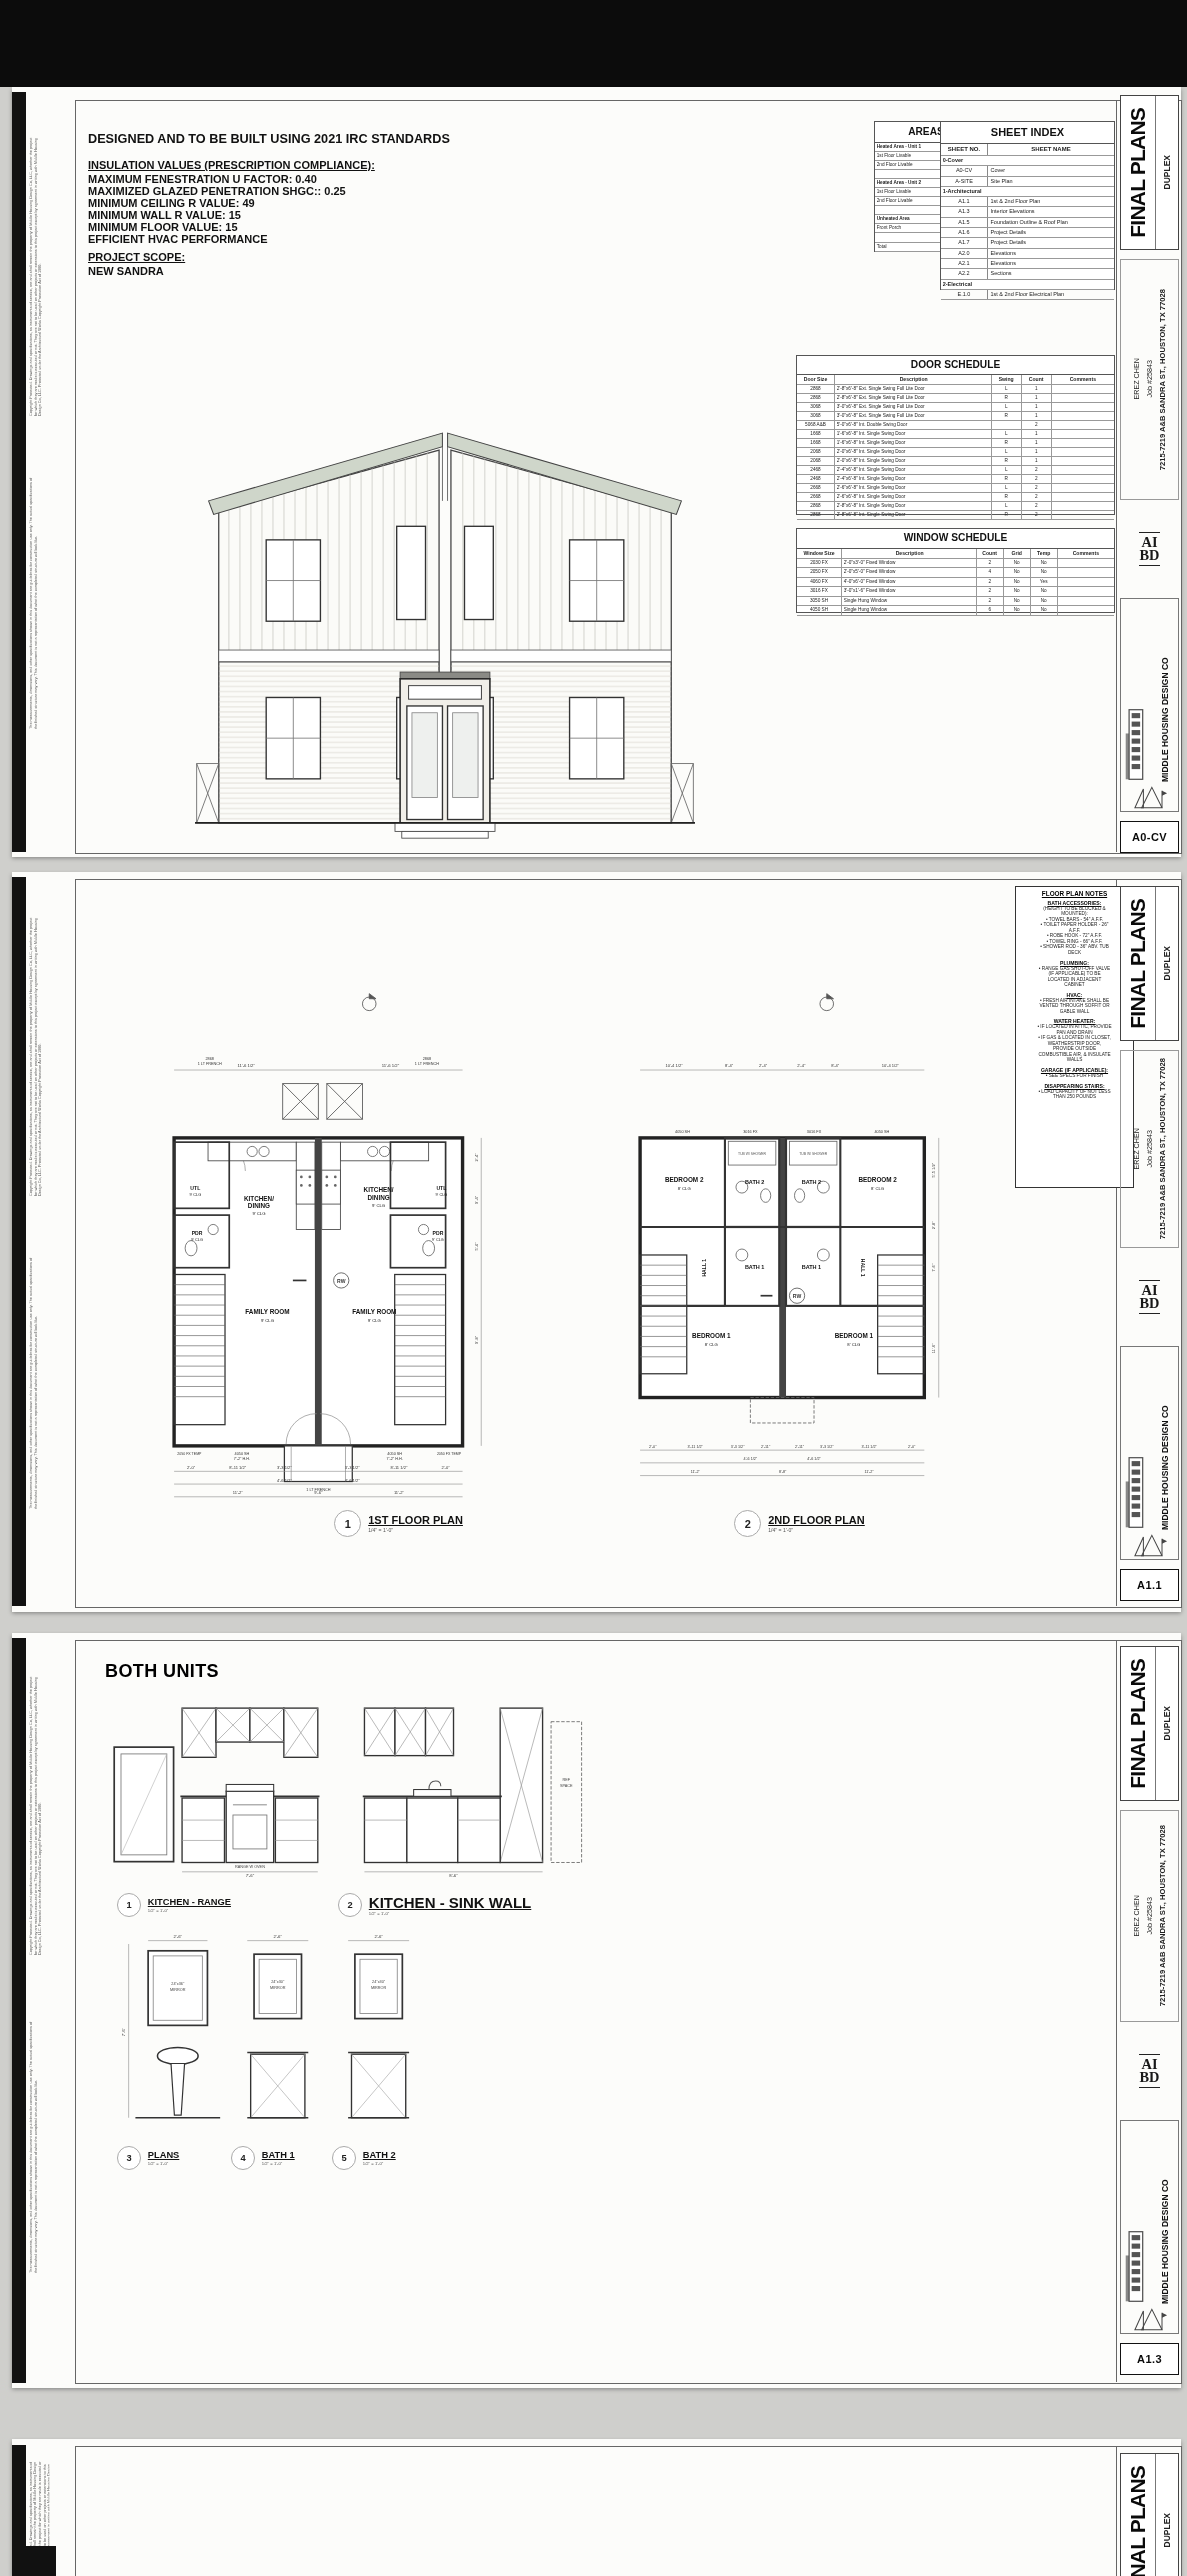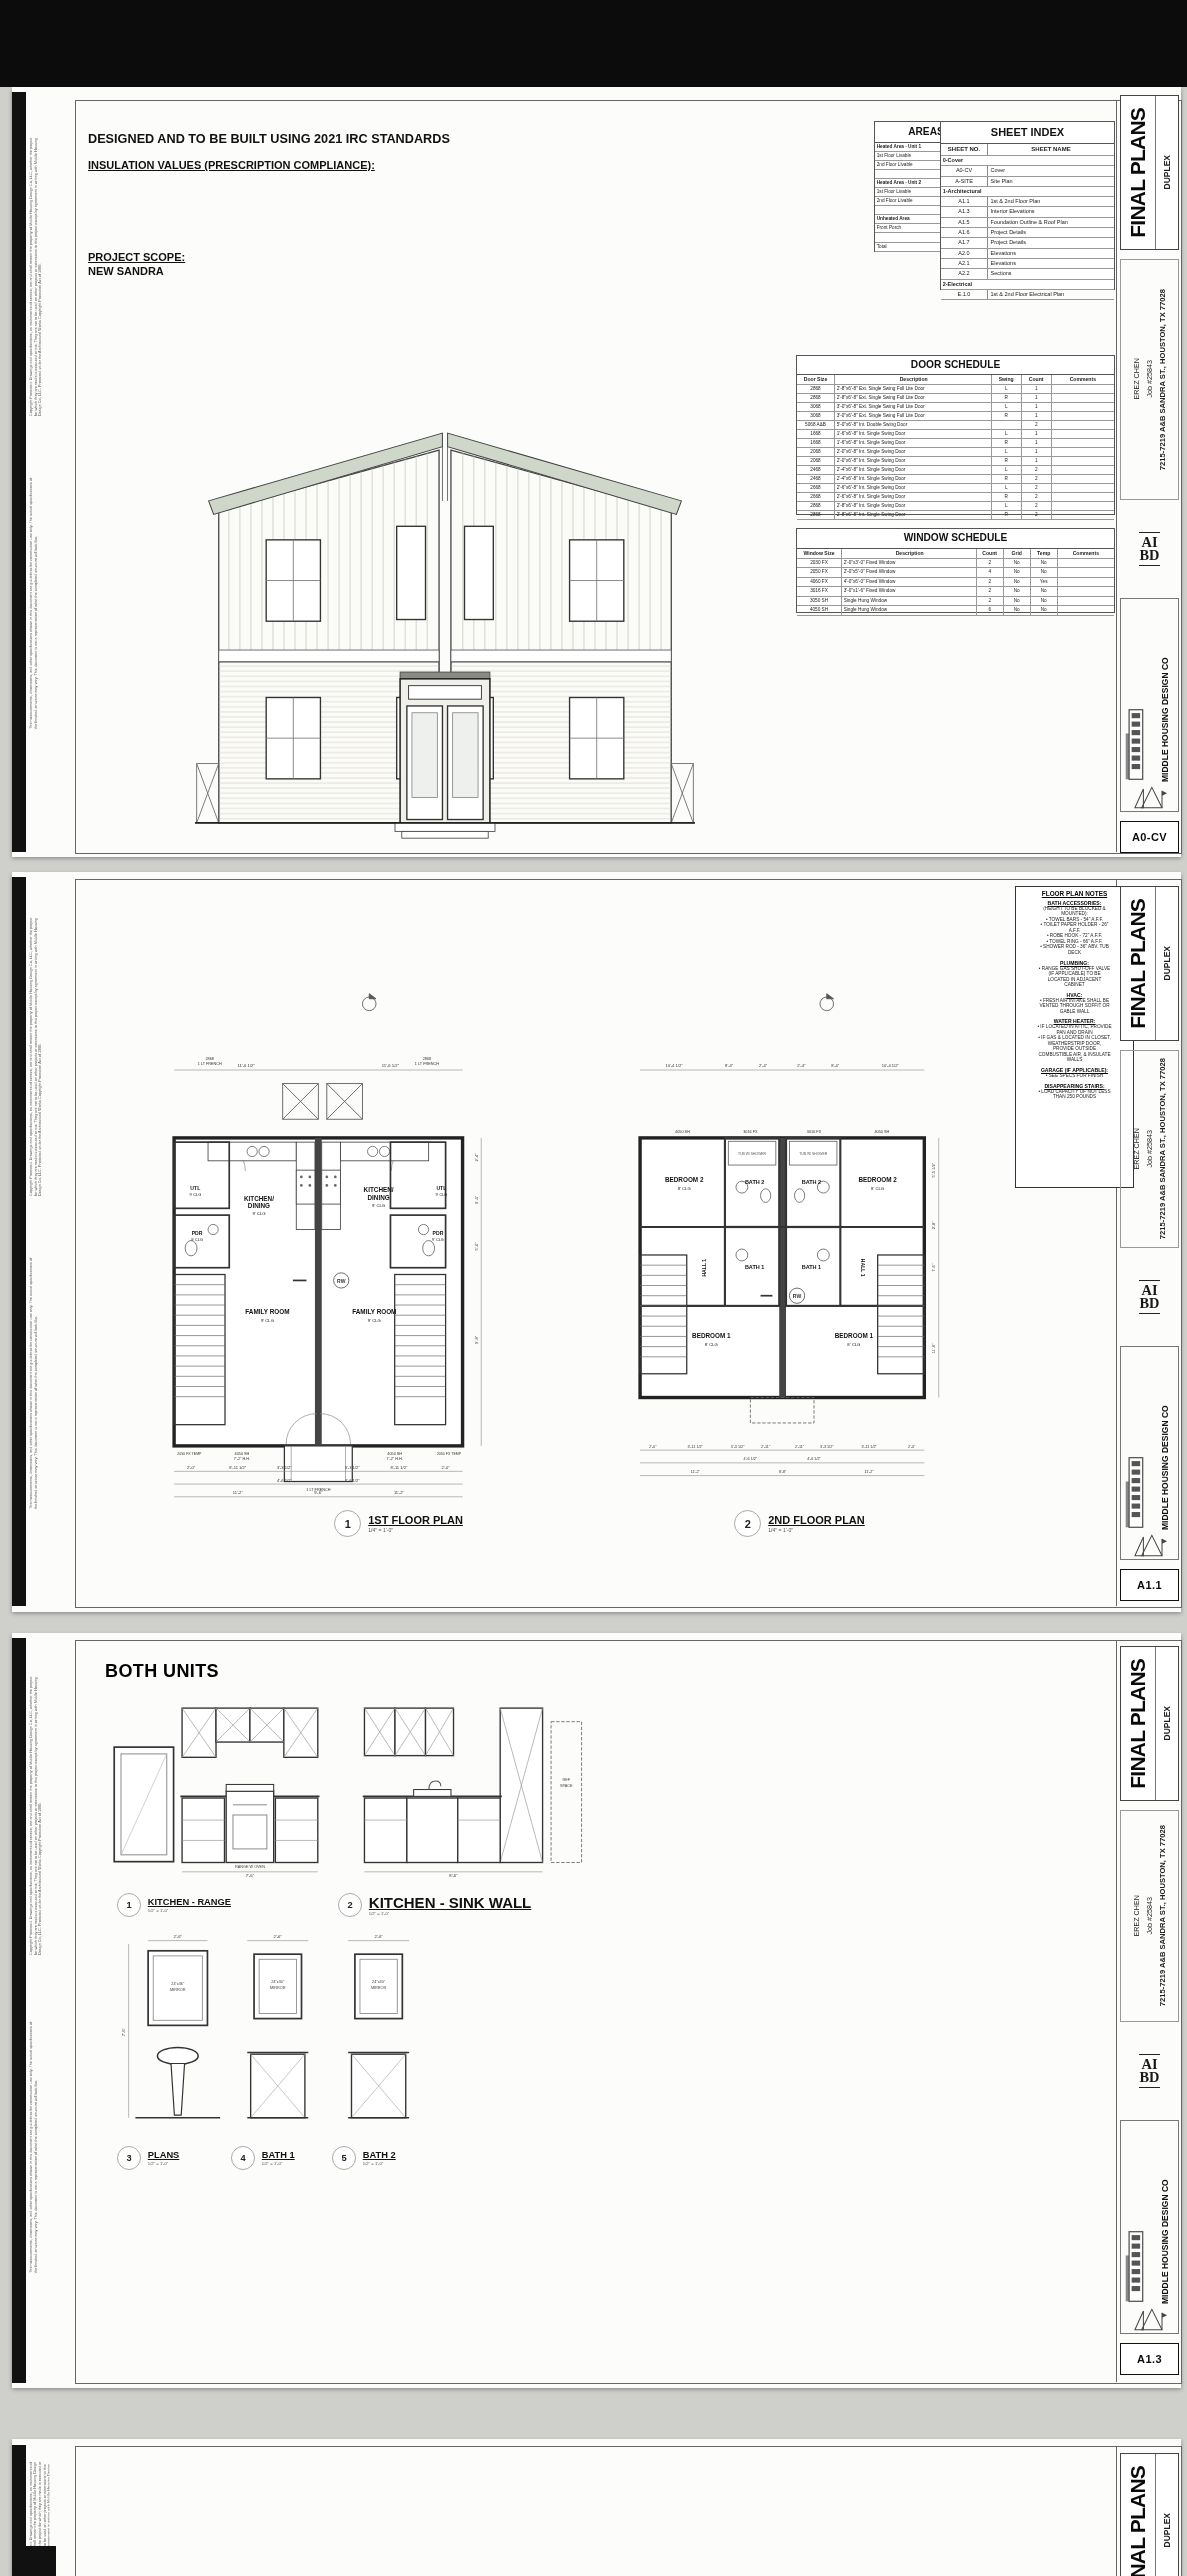--- a/index.html
+++ b/index.html
@@ -81,20 +81,29 @@
   <section class="sheet" style="top:87px;height:770px;">
   </section>
   <div class="bar" style="left:12px;top:92px;height:760px;"></div>
   <div class="mtxt vt" style="left:29px;top:136px;height:280px;">Copyright Protected. Drawings and specifications, as instruments of service, are and shall remain the property of Middle Housing Design Co, LLC, whether the project for which they are made is executed or not. They are not to be used on other projects or extensions to this project except by agreement in writing with Middle Housing Design Co, LLC. Protected under the Architectural Works Copyright Protection Act of 1990.</div>
   <div class="mtxt vt" style="left:29px;top:475px;height:254px;">The measurements, dimensions, and other specifications shown in this document are guidelines for construction use only. The actual specifications of the finished structure may vary. This document is not a representation of what the completed structure will look like.</div>
   <div class="frame" style="left:75px;top:100px;width:1105px;height:752px;"></div>
   <div class="tbline" style="left:1116px;top:100px;height:752px;"></div>
 
   <div class="abs headline" style="left:88px;top:132px;">DESIGNED AND TO BE BUILT USING 2021 IRC STANDARDS</div>
   <div class="abs insline u" style="left:88px;top:159px;">INSULATION VALUES (PRESCRIPTION COMPLIANCE):</div>
+  <div class="abs" style="left:88px;top:173px;">
+
+  <div class="insline">MAXIMUM FENESTRATION U FACTOR: 0.40</div>
+      <div class="insline">MAXIMIZED GLAZED PENETRATION SHGC:: 0.25</div>
+      <div class="insline">MINIMUM CEILING R VALUE: 49</div>
+      <div class="insline">MINIMUM WALL R VALUE: 15</div>
+      <div class="insline">MINIMUM FLOOR VALUE: 15</div>
+      <div class="insline">EFFICIENT HVAC PERFORMANCE</div>
+    </div>
   <div class="abs insline u" style="left:88px;top:251px;">PROJECT SCOPE:</div>
   <div class="abs insline" style="left:88px;top:265px;">NEW SANDRA</div>
 
   <div class="tbl" style="left:834px;top:121px;width:102px;height:129px;margin-left:40px;">
     <div class="ttl" style="font-size:10.2px;height:19.5px;line-height:19.5px;">AREAS</div>
     <div>
 
         <div class="row ar group" style="height:8.1px;line-height:8.1px;font-size:4.7px;">
           <div class="c1 group">Heated Area - Unit 1</div>
 

